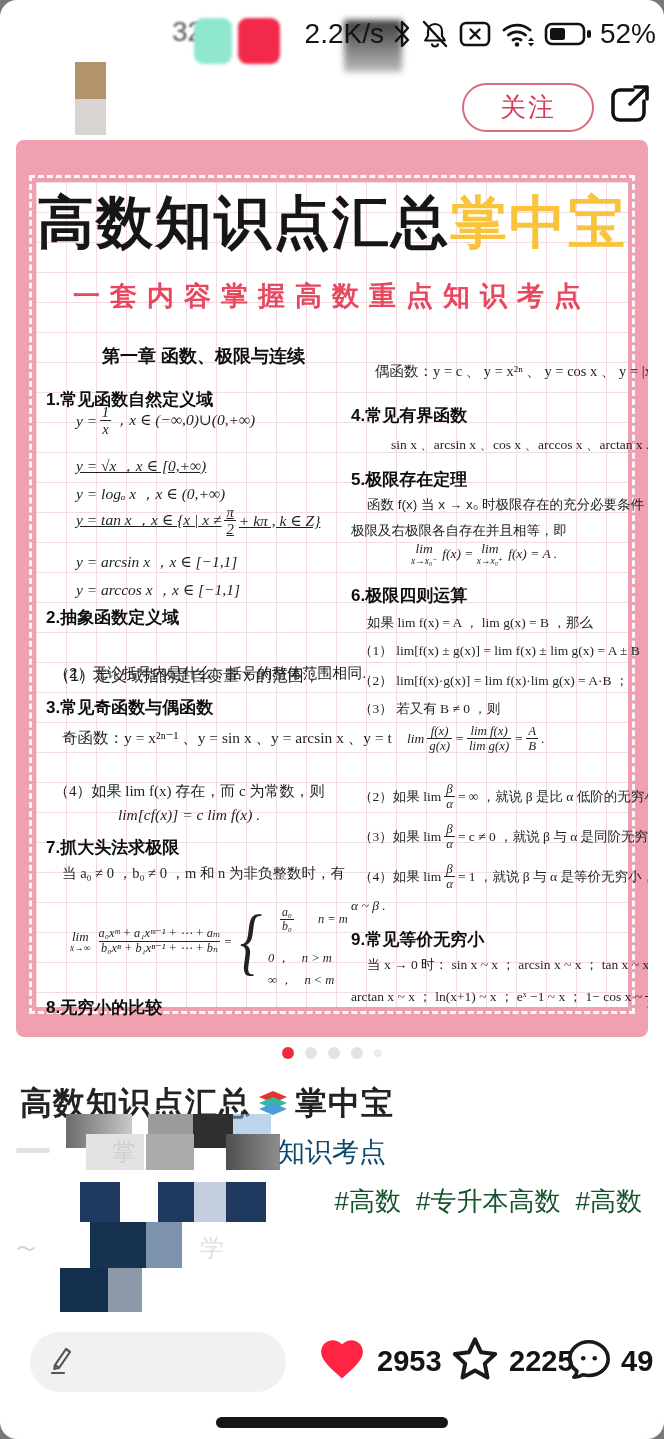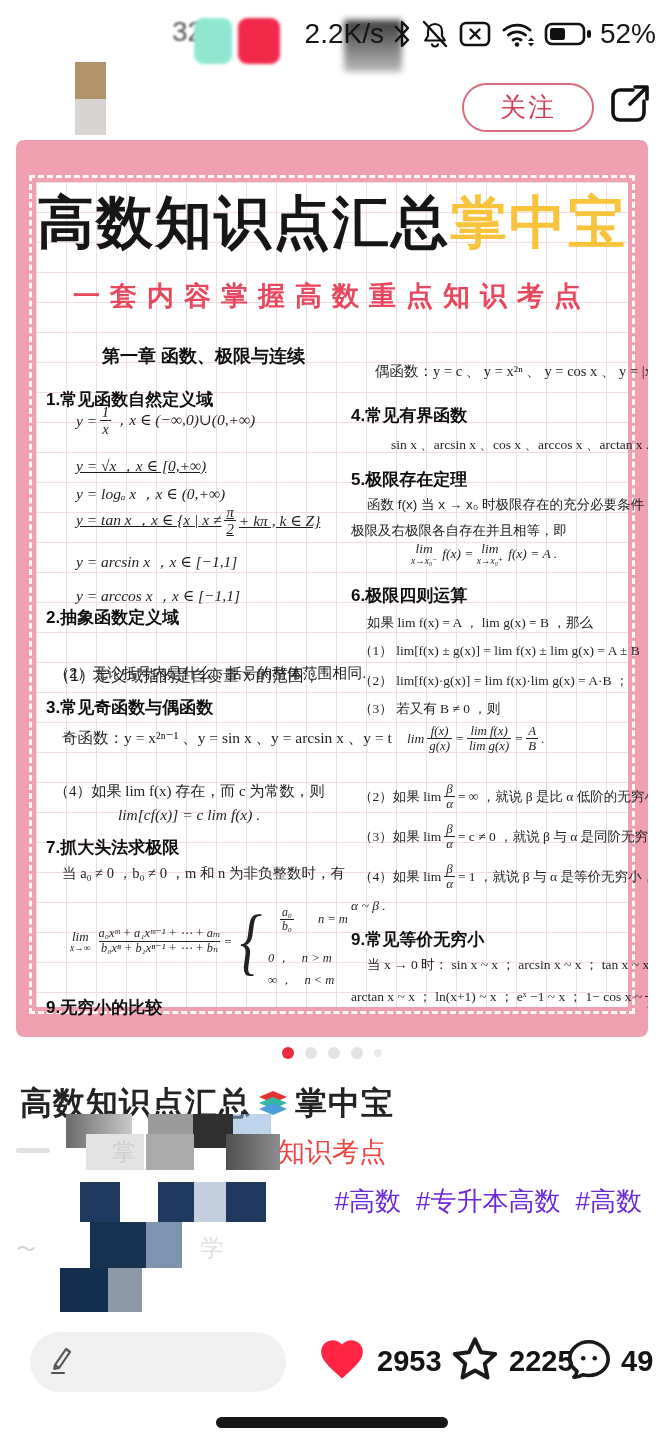--- a/index.html
+++ b/index.html
@@ -1,17 +1,17 @@
 <!DOCTYPE html>
 <html><head>
 <meta charset="utf-8">
 <style>
   html,body{margin:0;padding:0;background:#777;}
   .screen{position:relative;width:664px;height:1439px;background:#fff;overflow:hidden;
-    font-family:"Liberation Sans","DejaVu Sans",sans-serif;color:#1a1a1a;margin:0 auto;}
+    font-family:"Liberation Sans","DejaVu Sans",sans-serif;color:#1a1a1a;margin:0 auto;border-radius:17px;}
   .abs{position:absolute;}
 
   
   .sb-text{font-size:28px;font-weight:500;color:#141414;}
   .pill{position:absolute;border-radius:9px;filter:blur(1.4px);}
   .smudge{position:absolute;background:linear-gradient(180deg,#242424,#b5b5b5);filter:blur(3px);opacity:.9;}
   .sb-icons{position:absolute;top:18px;right:8px;display:flex;align-items:center;gap:8px;}
   .sb-icons svg{display:block;}
 
   
@@ -51,22 +51,22 @@
 
   
   .dots{position:absolute;top:1047px;left:0;width:100%;display:flex;justify-content:center;align-items:center;gap:11px;}
   .dot{width:12px;height:12px;border-radius:50%;background:#e3e3e3;}
   .dot.active{background:#ee2b3e;}
   .dot.small{width:8px;height:8px;background:#ececec;}
   .post-title{position:absolute;left:20px;top:1082px;font-size:32px;font-weight:600;color:#232323;
     letter-spacing:1px;display:flex;align-items:center;gap:4px;}
   .mos{position:absolute;}
   .ghost{position:absolute;color:#d9d9d9;}
-  .desc-visible{position:absolute;left:278px;top:1134px;font-size:27px;color:#ef4444;}
-  .tags{position:absolute;right:22px;top:1184px;font-size:26px;color:#6d28d9;font-weight:500;display:flex;gap:15px;}
+  .desc-visible{position:absolute;left:278px;top:1134px;font-size:27px;color:#0c4a6e;}
+  .tags{position:absolute;right:22px;top:1184px;font-size:26px;color:#14532d;font-weight:500;display:flex;gap:15px;}
 
   
   .comment-pill{position:absolute;left:30px;top:1332px;width:256px;height:60px;border-radius:30px;
     background:#f1f1f1;display:flex;align-items:center;padding:0 18px;box-sizing:border-box;gap:12px;}
   .comment-pill input{border:0;background:transparent;outline:none;font-size:26px;color:#8a8a8a;width:160px;
     font-family:"Liberation Sans",sans-serif;}
   .count{font-size:29px;font-weight:600;color:#141414;}
   .act{position:absolute;display:flex;align-items:center;gap:9px;cursor:pointer;}
   .home-indicator{position:absolute;left:216px;top:1417px;width:232px;height:11px;border-radius:6px;background:#161616;}
 </style>
@@ -154,21 +154,21 @@
         <div class="ln serif it b15" style="left:30px;top:146px;">y = logₐ x ，x ∈ (0,+∞)</div>
         <div class="ln serif it b15 flexln" style="left:30px;top:166px;text-decoration:underline;">
           <span>y = tan x ，x ∈ {x | x ≠</span>
             <span class="fr">
               <span>π</span>
               <span class="d">2</span>
             </span>
             <span>+ kπ , k ∈ Z}</span>
         </div>
         <div class="ln serif it b15" style="left:30px;top:214px;">y = arcsin x ，x ∈ [−1,1]</div>
-        <div class="ln serif it b15" style="left:30px;top:248px;">y = arccos x ，x ∈ [−1,1]</div>
+        <div class="ln serif it b15" style="left:30px;top:242px;">y = arccos x ，x ∈ [−1,1]</div>
         <div class="ln hd" style="left:0;top:268px;">2.抽象函数定义域</div>
         <div class="ln b15" style="left:8px;top:300px;font-size:16px;margin-top:28px;">（1）定义域指的是自变量 x 的范围；</div>
         <div class="ln b15" style="left:8px;top:326px;font-size:15px;">（2）无论括号内是什么，括号的整体范围相同.</div>
         <div class="ln hd" style="left:0;top:358px;">3.常见奇函数与偶函数</div>
         <div class="ln serif b15" style="left:16px;top:390px;">奇函数：y = x²ⁿ⁻¹ 、y = sin x 、y = arcsin x 、y = t</div>
         <div class="ln serif b15" style="left:8px;top:444px;font-size:15px;">（4）如果 lim f(x) 存在，而 c 为常数，则</div>
         <div class="ln serif it b15" style="left:72px;top:468px;">lim[cf(x)] = c lim f(x) .</div>
         <div class="ln hd" style="left:0;top:498px;">7.抓大头法求极限</div>
         <div class="ln serif b15" style="left:16px;top:526px;font-size:14.5px;">当 a₀ ≠ 0 ，b₀ ≠ 0 ，m 和 n 为非负整数时，有</div>
         <div class="ln serif it flexln" style="left:24px;top:556px;font-size:13px;">
@@ -193,21 +193,21 @@
             <span class="crow">
                 <span>0 ，</span>
                 <span>n &gt; m</span>
               </span>
             <span class="crow">
                 <span>∞ ，</span>
                 <span>n &lt; m</span>
               </span>
           </span>
         </div>
-        <div class="ln hd" style="left:0;top:658px;">9.无穷小的比较</div>
+        <div class="ln hd" style="left:0;top:658px;">8.无穷小的比较</div>
       </div>
 
       <div class="col col-right">
         <div class="ln serif b13" style="left:24px;top:24px;font-size:14.5px;">偶函数：y = c 、 y = x²ⁿ 、 y = cos x 、 y = |x| .</div>
         <div class="ln hd" style="left:0;top:66px;">4.常见有界函数</div>
         <div class="ln serif b13" style="left:40px;top:98px;">sin x 、arcsin x 、cos x 、arccos x 、arctan x .</div>
         <div class="ln hd" style="left:0;top:130px;">5.极限存在定理</div>
         <div class="ln b13" style="left:16px;top:158px;">函数 f(x) 当 x → x₀ 时极限存在的充分必要条件</div>
         <div class="ln b13" style="left:0;top:184px;">极限及右极限各自存在并且相等，即</div>
         <div class="ln serif it b13 flexln" style="left:60px;top:204px;">

